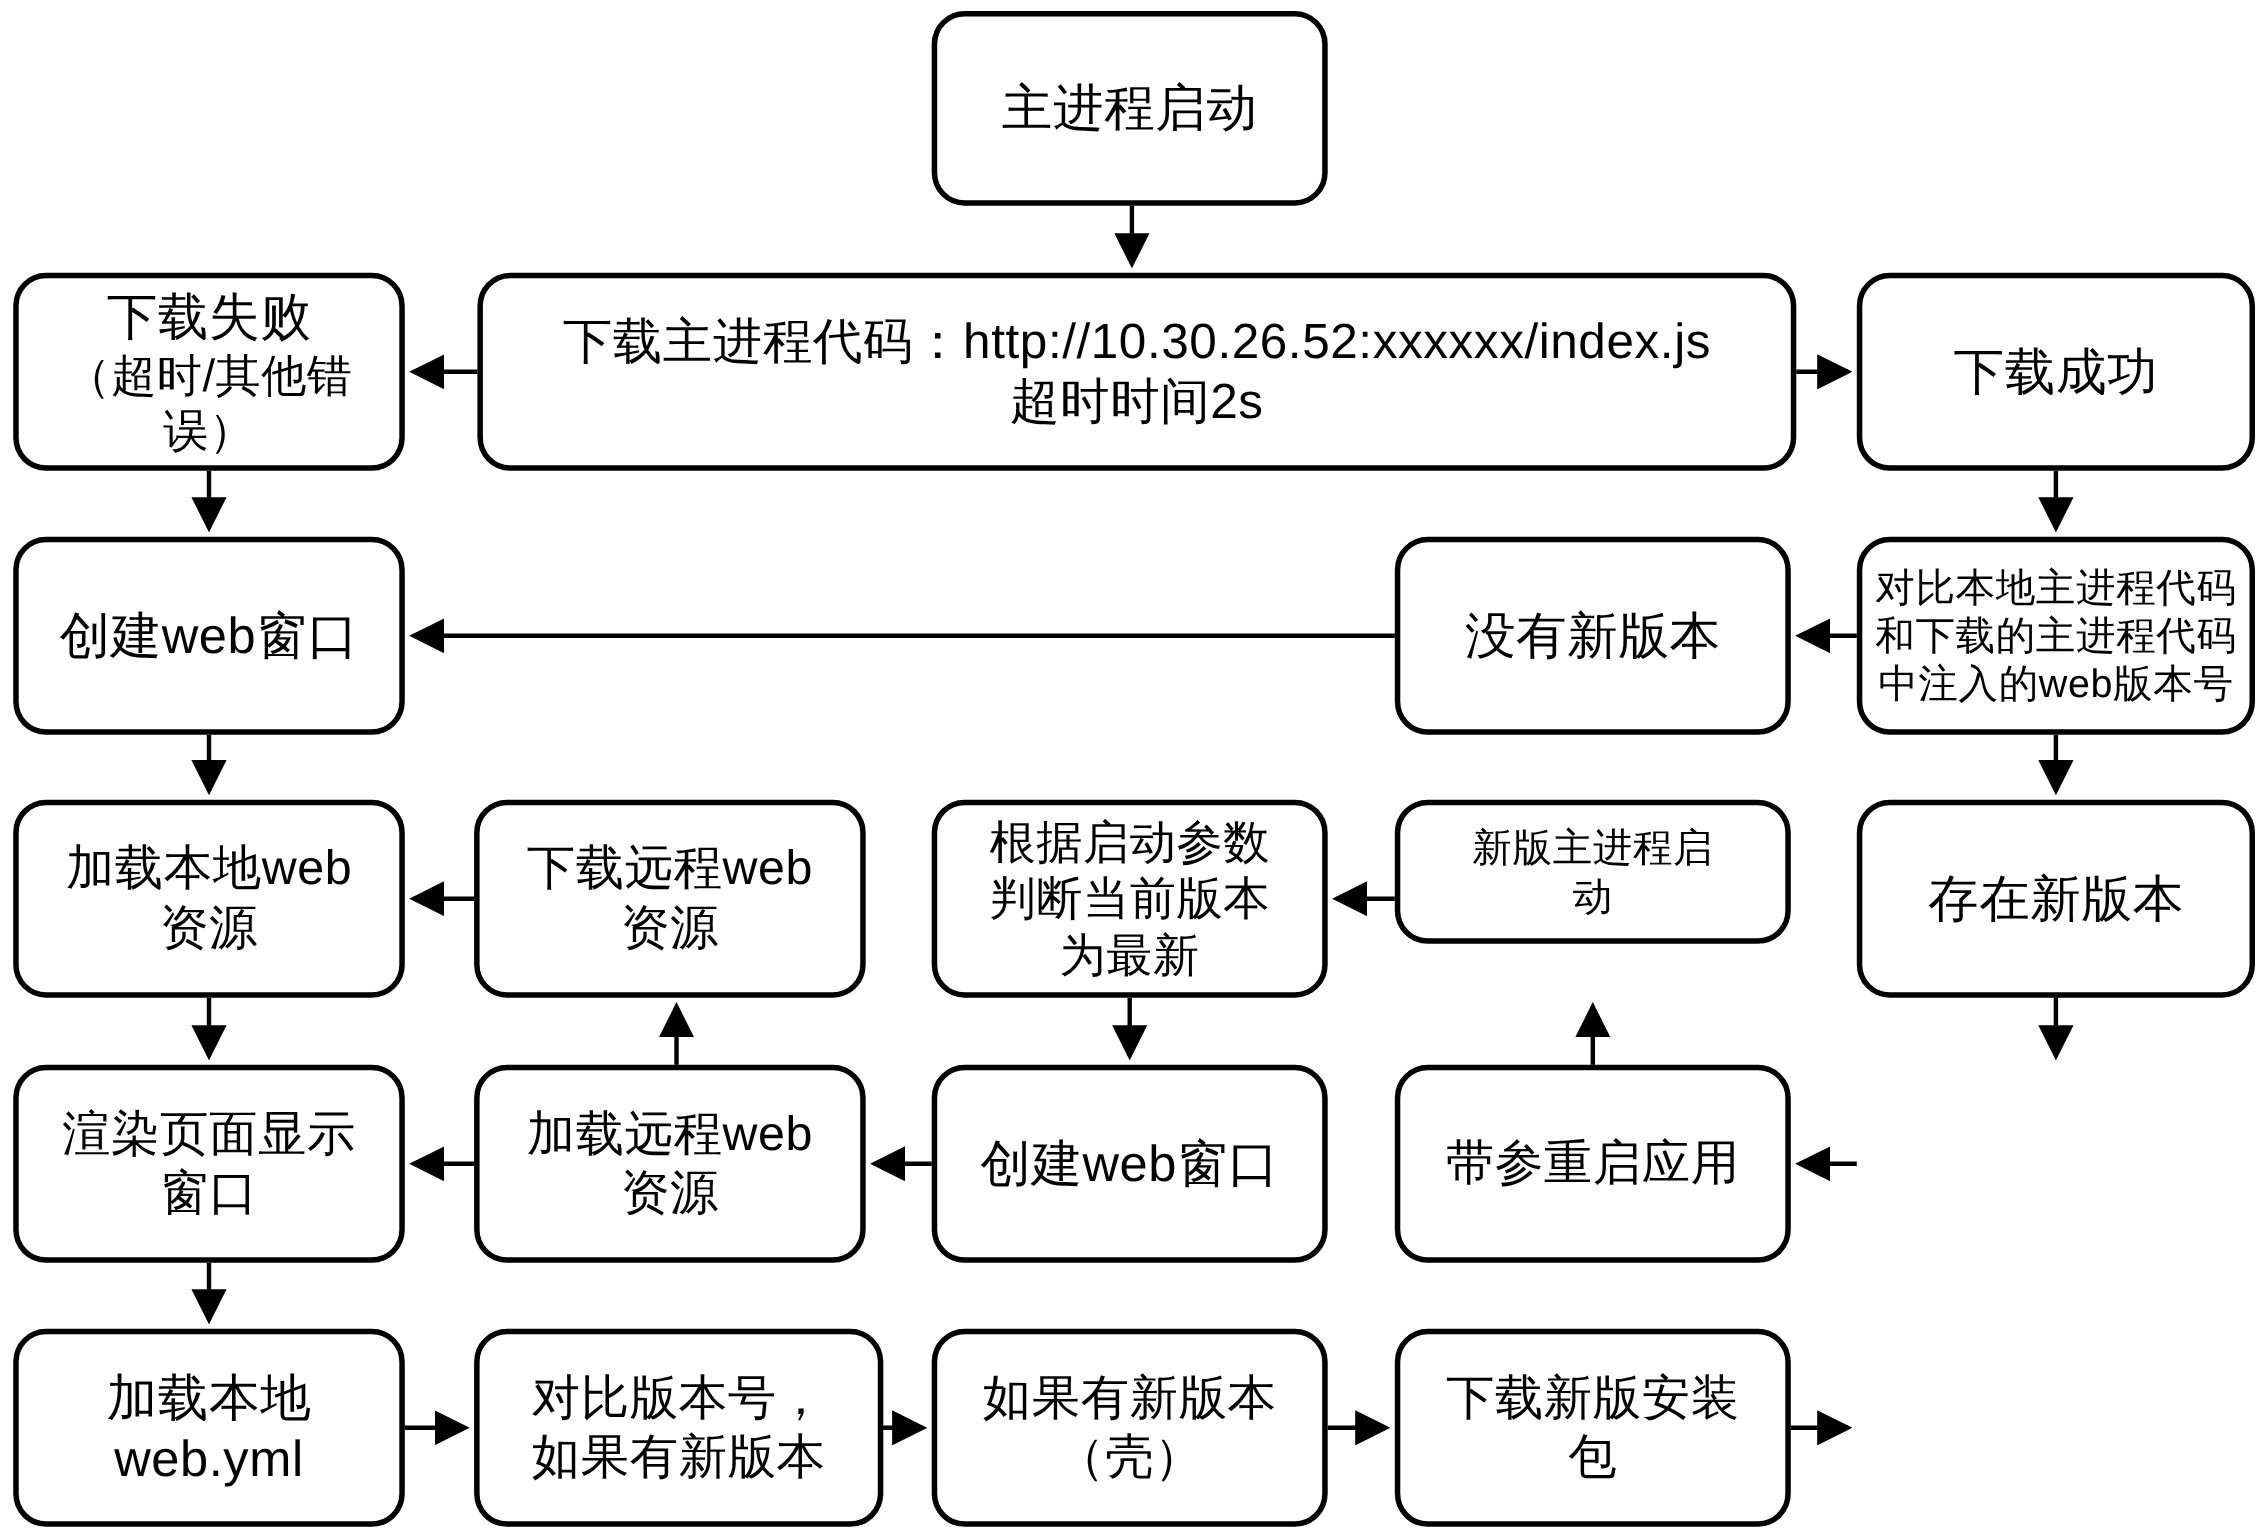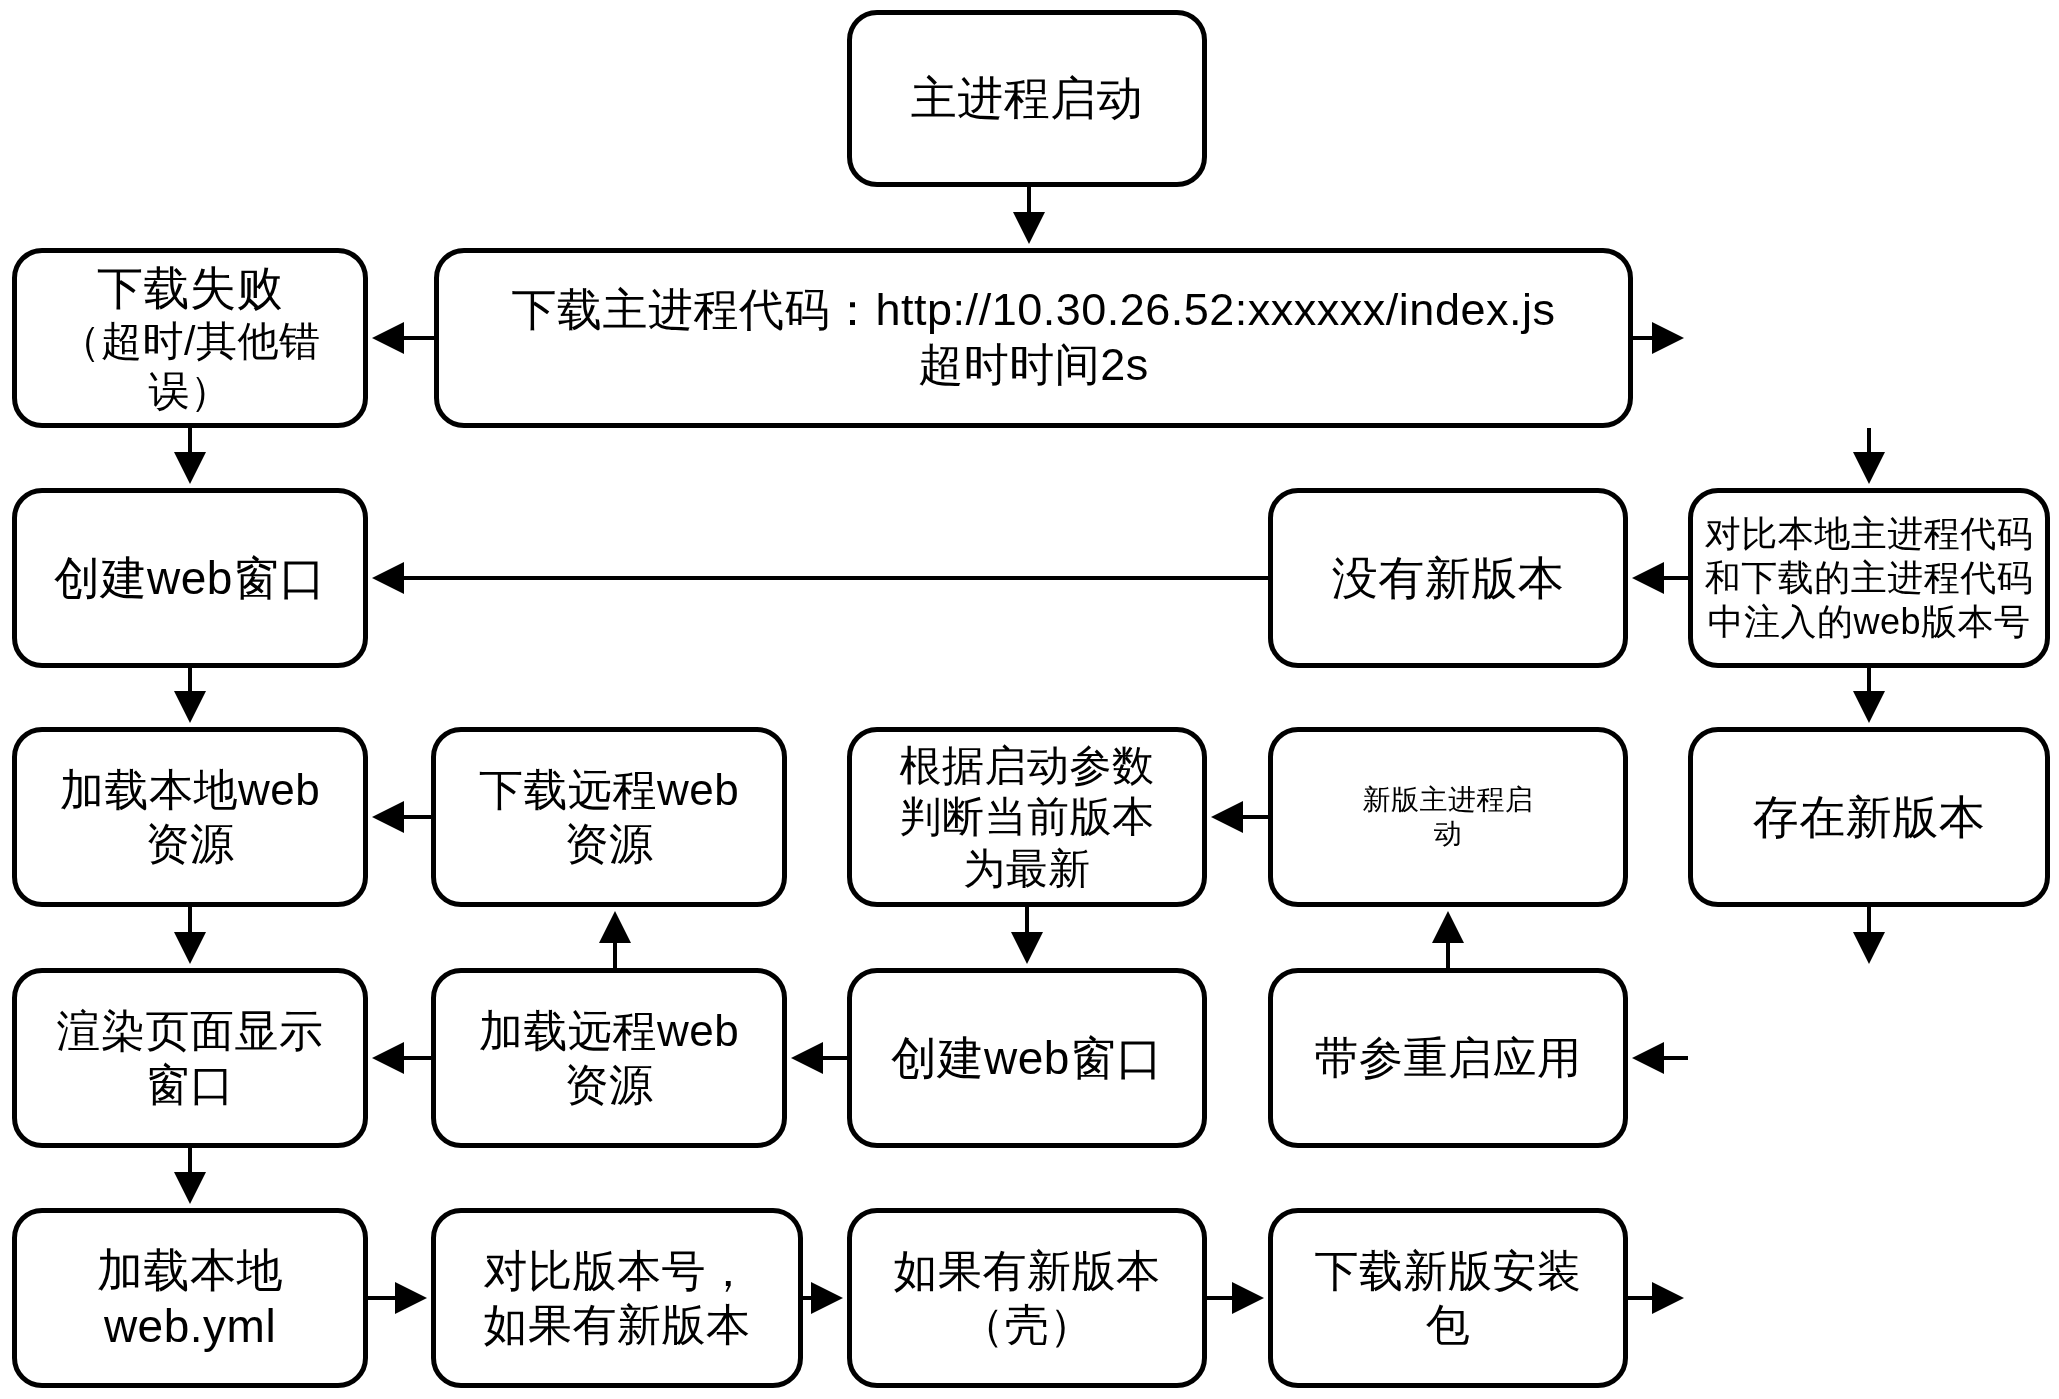--- a/index.html
+++ b/index.html
@@ -84,20 +84,23 @@
       <span style="font-size:46px">下载失败</span>
       <span class="sub" style="font-size:41px">（超时/其他错误）</span>
     </div>
   </div>
 
   <div class="node" style="left:434px;top:248px;width:1199px;height:180px;font-size:45px">
     <div class="lbl">下载主进程代码：http://10.30.26.52:xxxxxx/index.js
 超时时间2s</div>
   </div>
 
+  <div class="node" style="left:1688px;top:248px;width:362px;height:180px;font-size:46px">
+    <div class="lbl">下载成功</div>
+  </div>
 
   <div class="node" style="left:12px;top:488px;width:356px;height:180px;font-size:46px">
     <div class="lbl">创建web窗口</div>
   </div>
 
   <div class="node" style="left:1268px;top:488px;width:360px;height:180px;font-size:46px">
     <div class="lbl">没有新版本</div>
   </div>
 
   <div class="node" style="left:1688px;top:488px;width:362px;height:180px;font-size:36px">
@@ -115,21 +118,21 @@
     <div class="lbl">下载远程web
 资源</div>
   </div>
 
   <div class="node" style="left:847px;top:727px;width:360px;height:180px;font-size:42px">
     <div class="lbl">根据启动参数
 判断当前版本
 为最新</div>
   </div>
 
-  <div class="node" style="left:1268px;top:727px;width:360px;height:180px;font-size:28px">
+  <div class="node" style="left:1268px;top:727px;width:360px;height:131px;font-size:36px">
     <div class="lbl">新版主进程启
 动</div>
   </div>
 
   <div class="node" style="left:1688px;top:727px;width:362px;height:180px;font-size:46px">
     <div class="lbl">存在新版本</div>
   </div>
 
   <div class="node" style="left:12px;top:968px;width:356px;height:180px;font-size:44px">
     <div class="lbl">渲染页面显示

